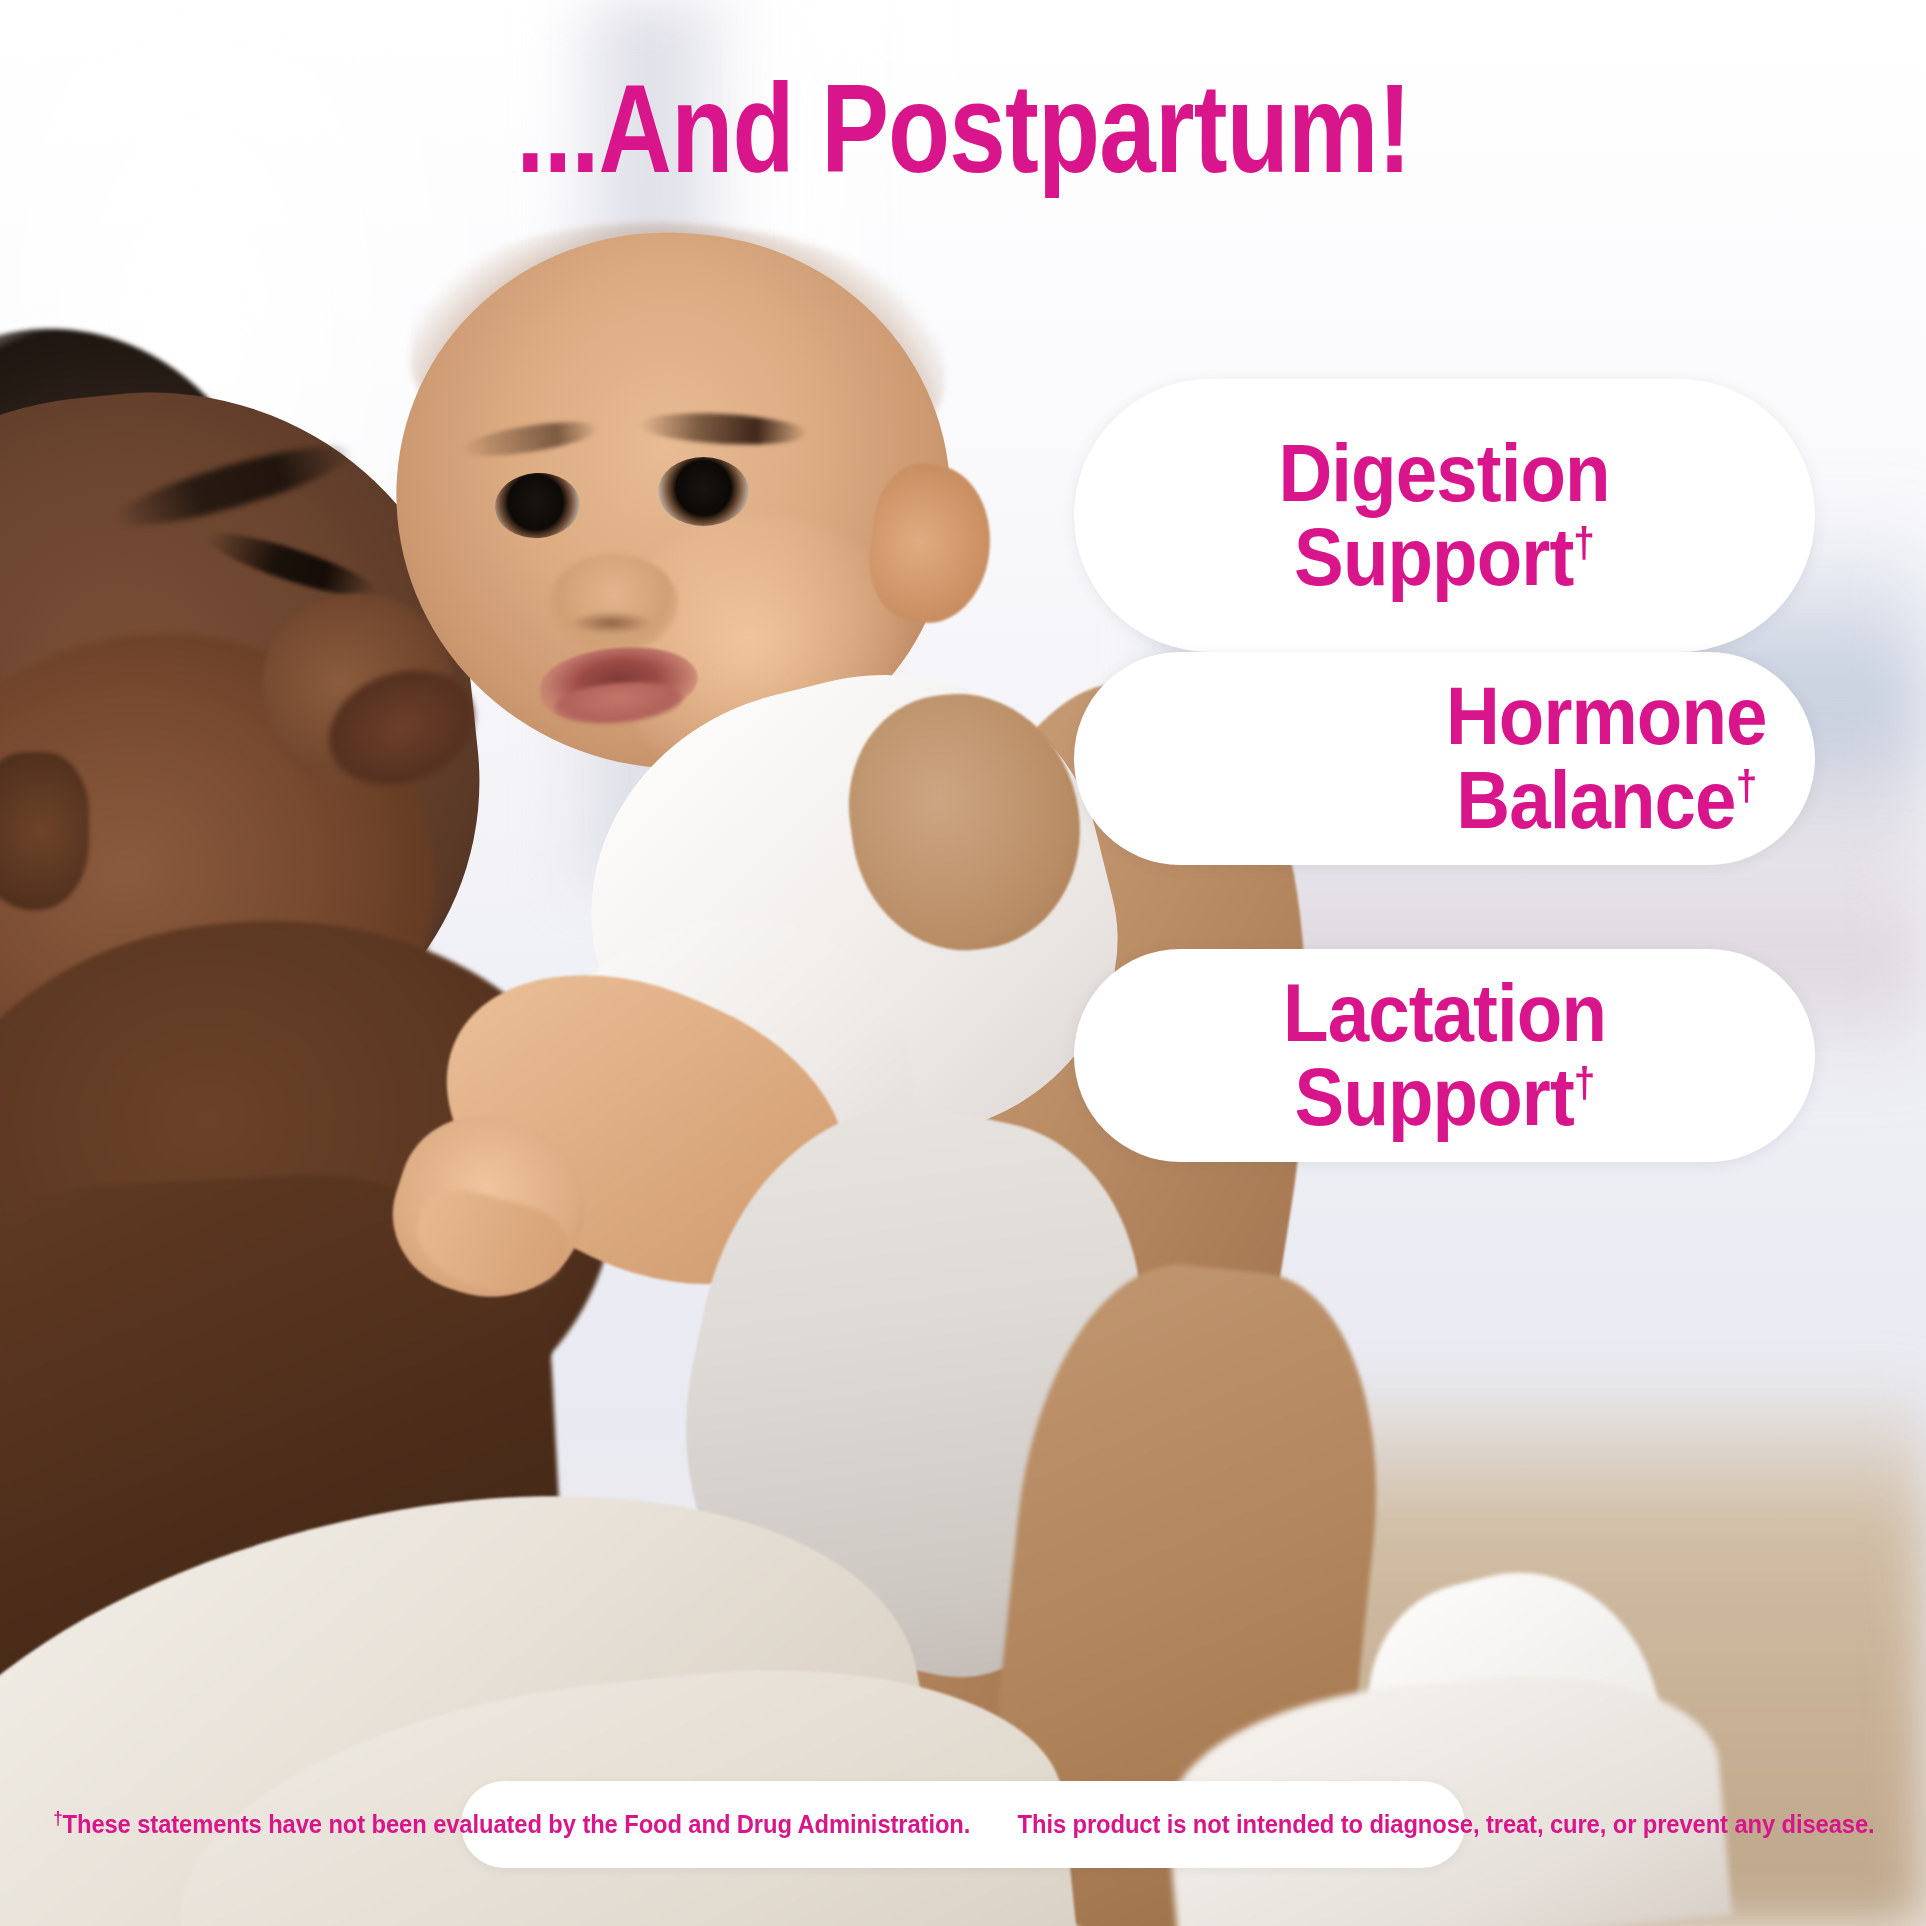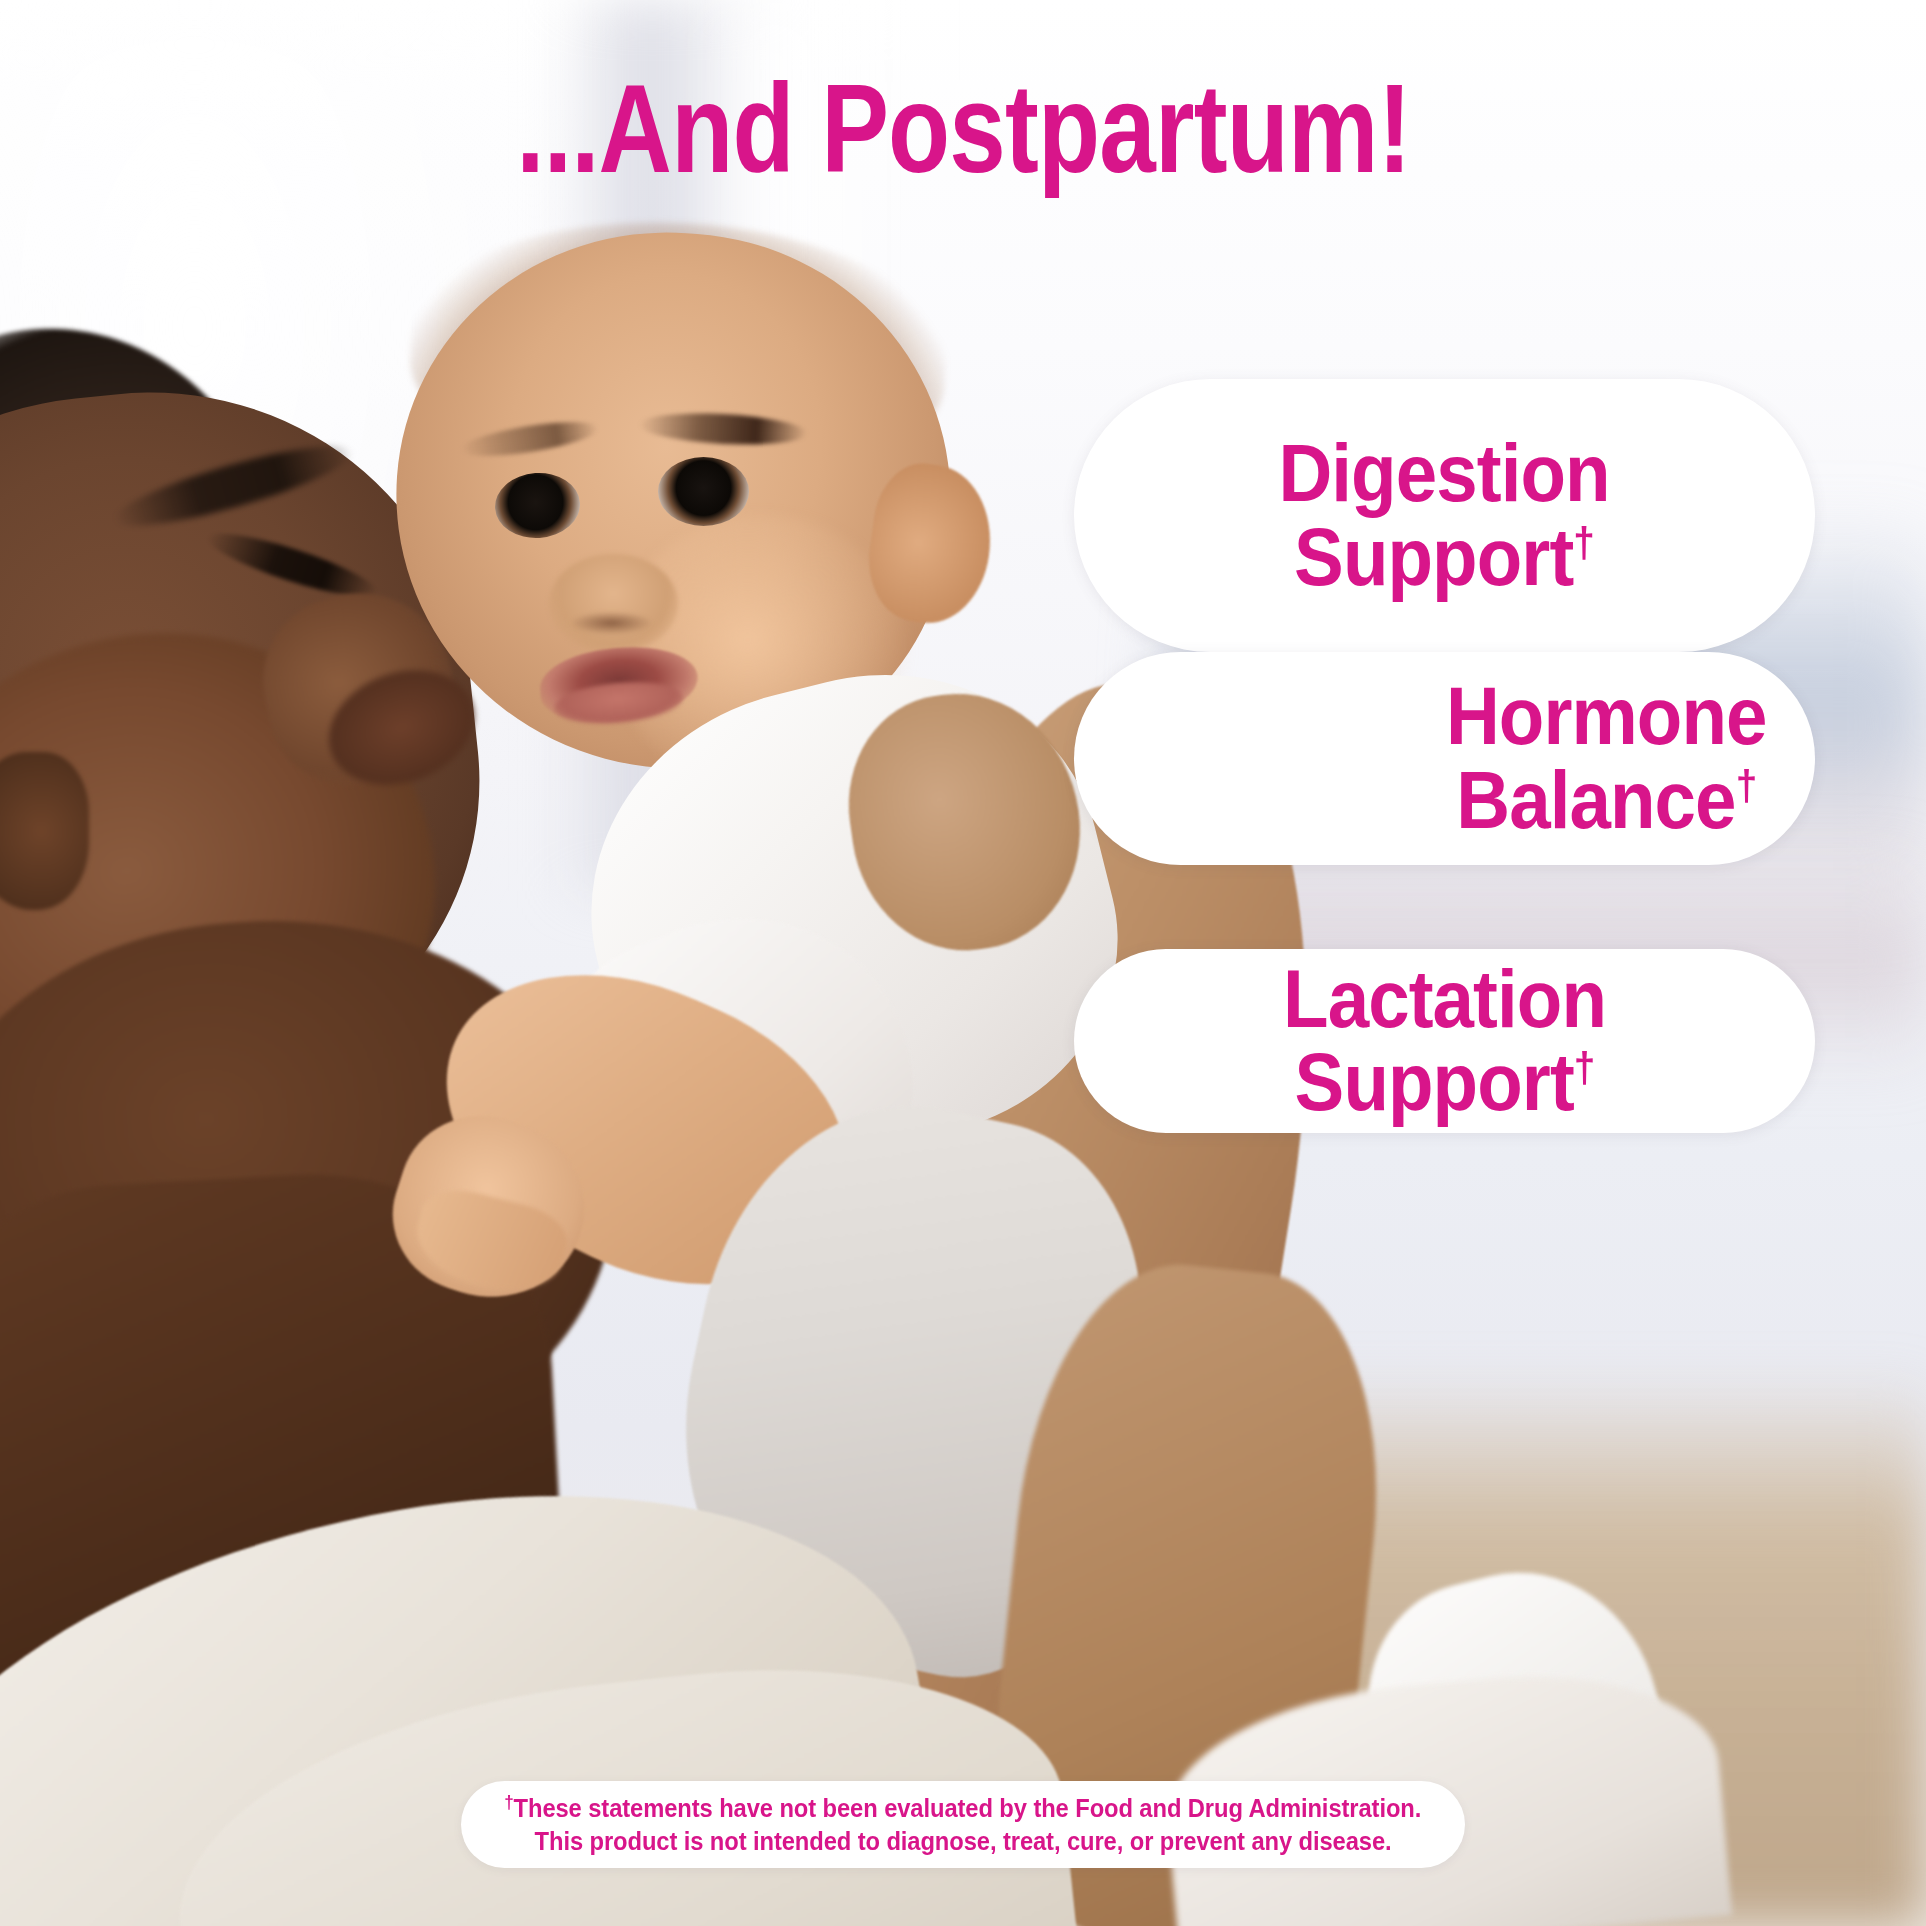--- a/index.html
+++ b/index.html
@@ -168,26 +168,26 @@
   .badge-text{
     font-weight:800;font-size:81px;line-height:1.03;letter-spacing:-1px;
     transform:scaleX(.92);transform-origin:50% 50%;
     font-family:"Liberation Sans", sans-serif;
   }
   .badge-text sup{font-size:.52em;vertical-align:super;line-height:0;}
 
   .b1{height:213px;margin-bottom:84px;}
   .b2{height:273px;}
   .b3{height:213px;margin-bottom:84px;}
-  .b4{height:184px;}
+  .b4{height:213px;}
 
   .disclaimer{
     position:absolute;left:461px;top:1781px;width:1004px;height:87px;
     background:#ffffff;border-radius:989px;
-    display:flex;flex-direction:column;align-items:center;justify-content:center;
+    display:flex;flex-direction:row;align-items:center;justify-content:center;
     box-shadow:0 2px 10px rgba(90,80,100,.08);
   }
   .disclaimer-line{
     font-weight:700;font-size:25px;line-height:1.32;letter-spacing:-0.1px;
     transform:scaleX(.95);transform-origin:50% 50%;white-space:nowrap;
     font-family:"Liberation Sans", sans-serif;
   }
   .disclaimer-line sup{font-size:.72em;vertical-align:super;line-height:0;}
 </style>
 </head>

